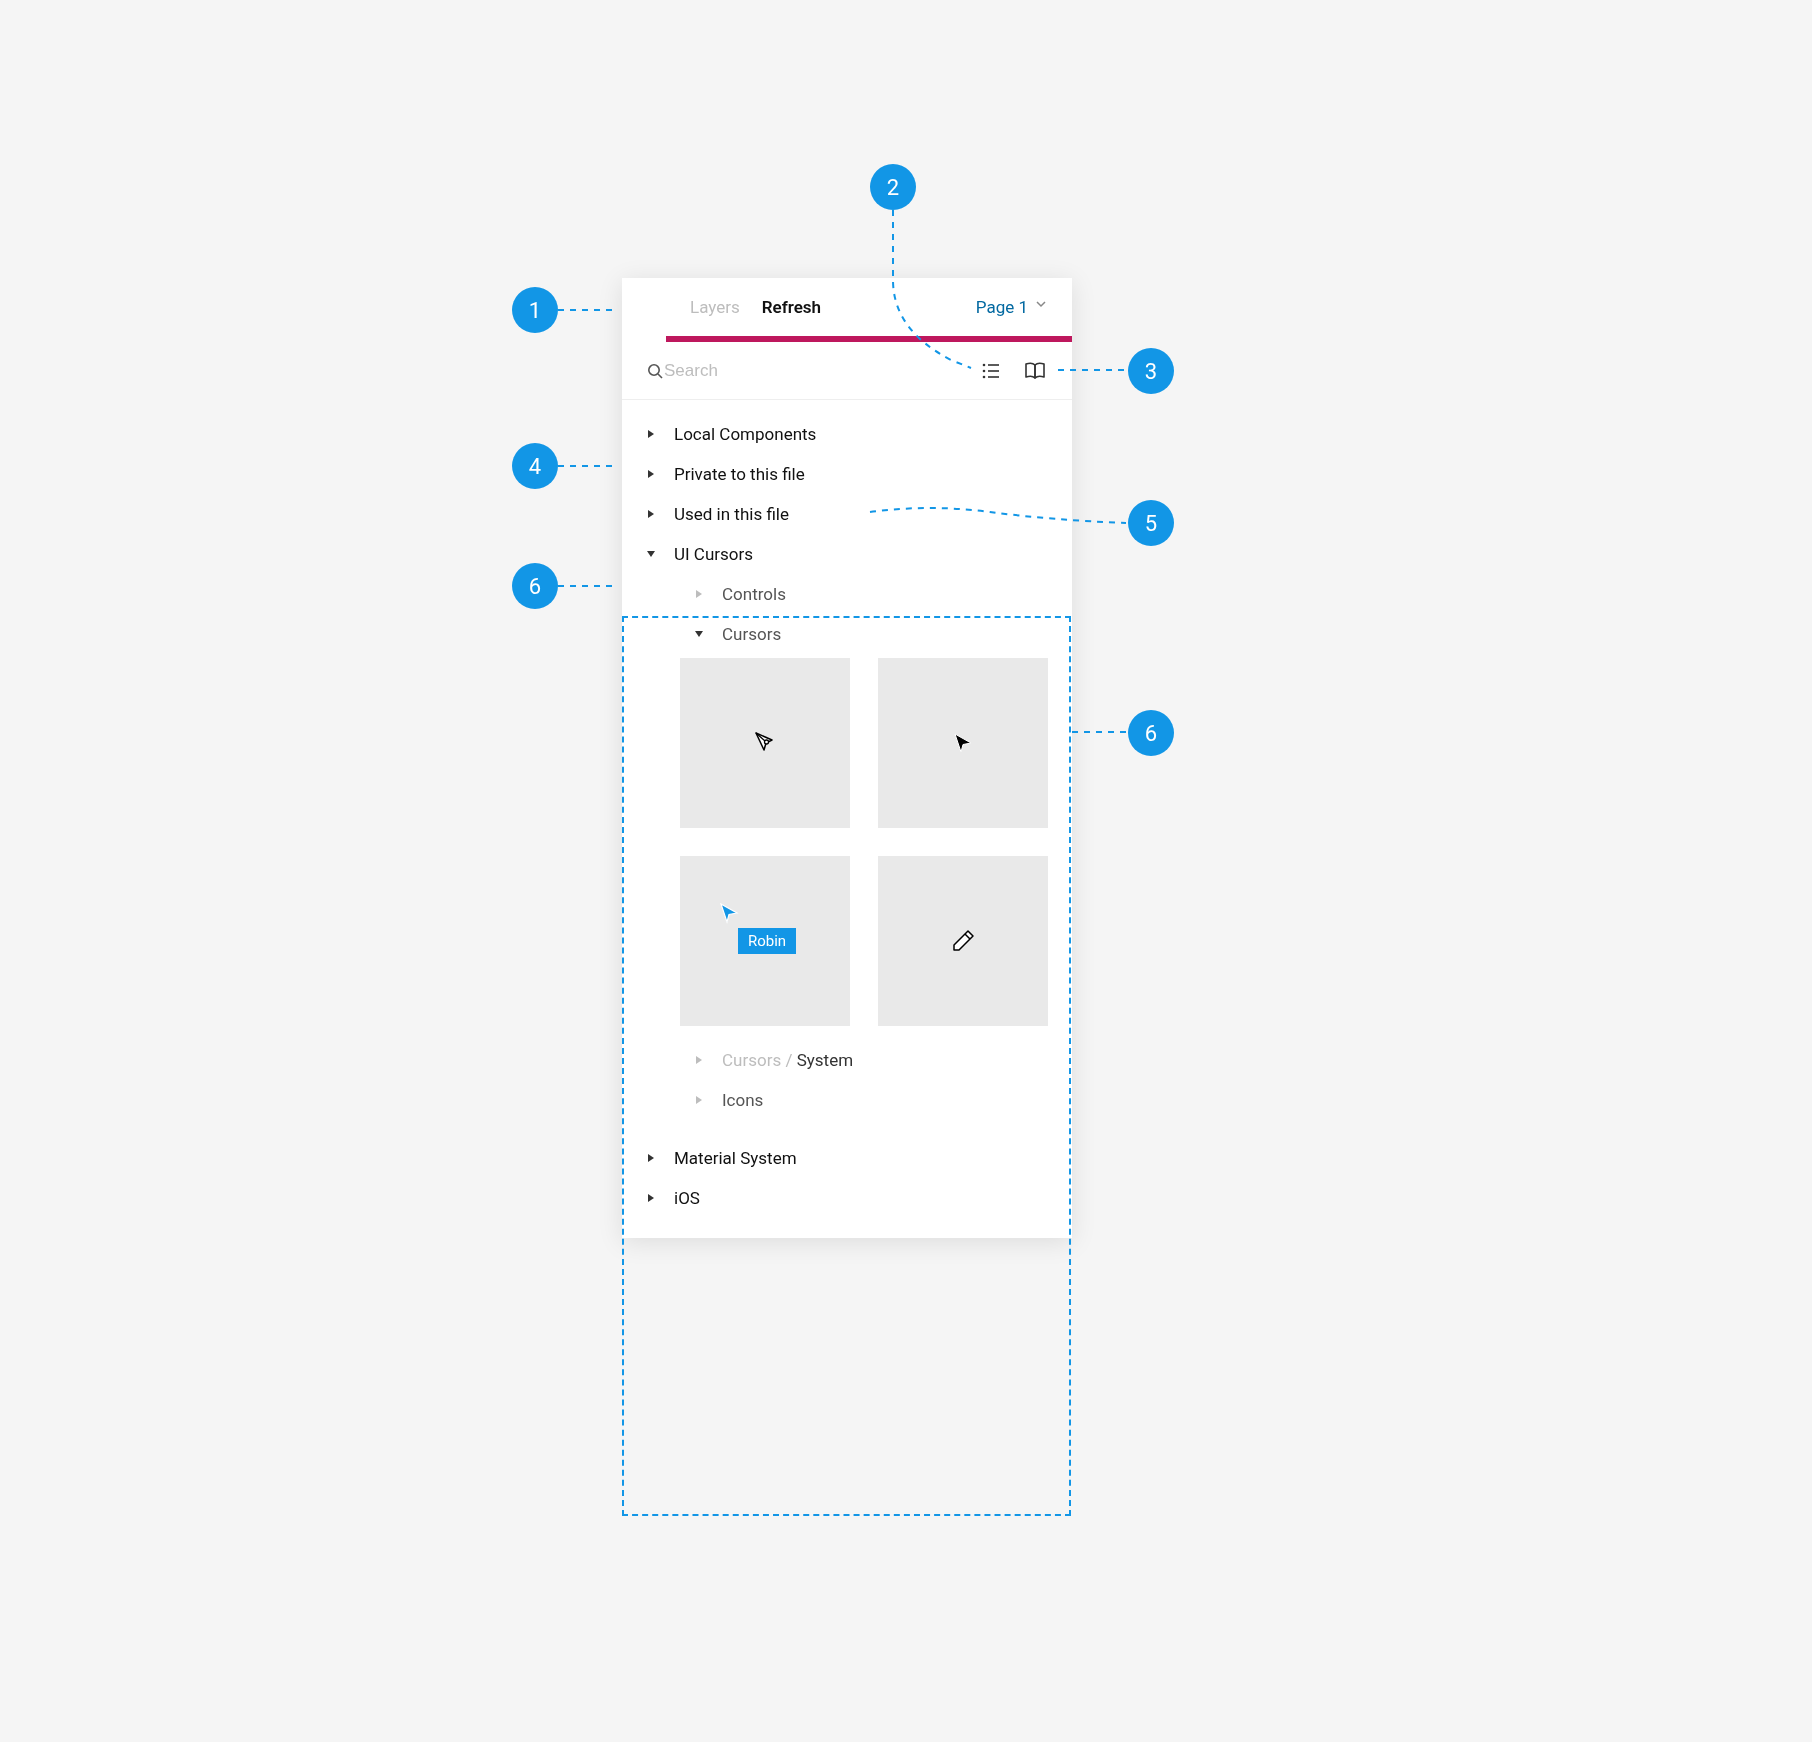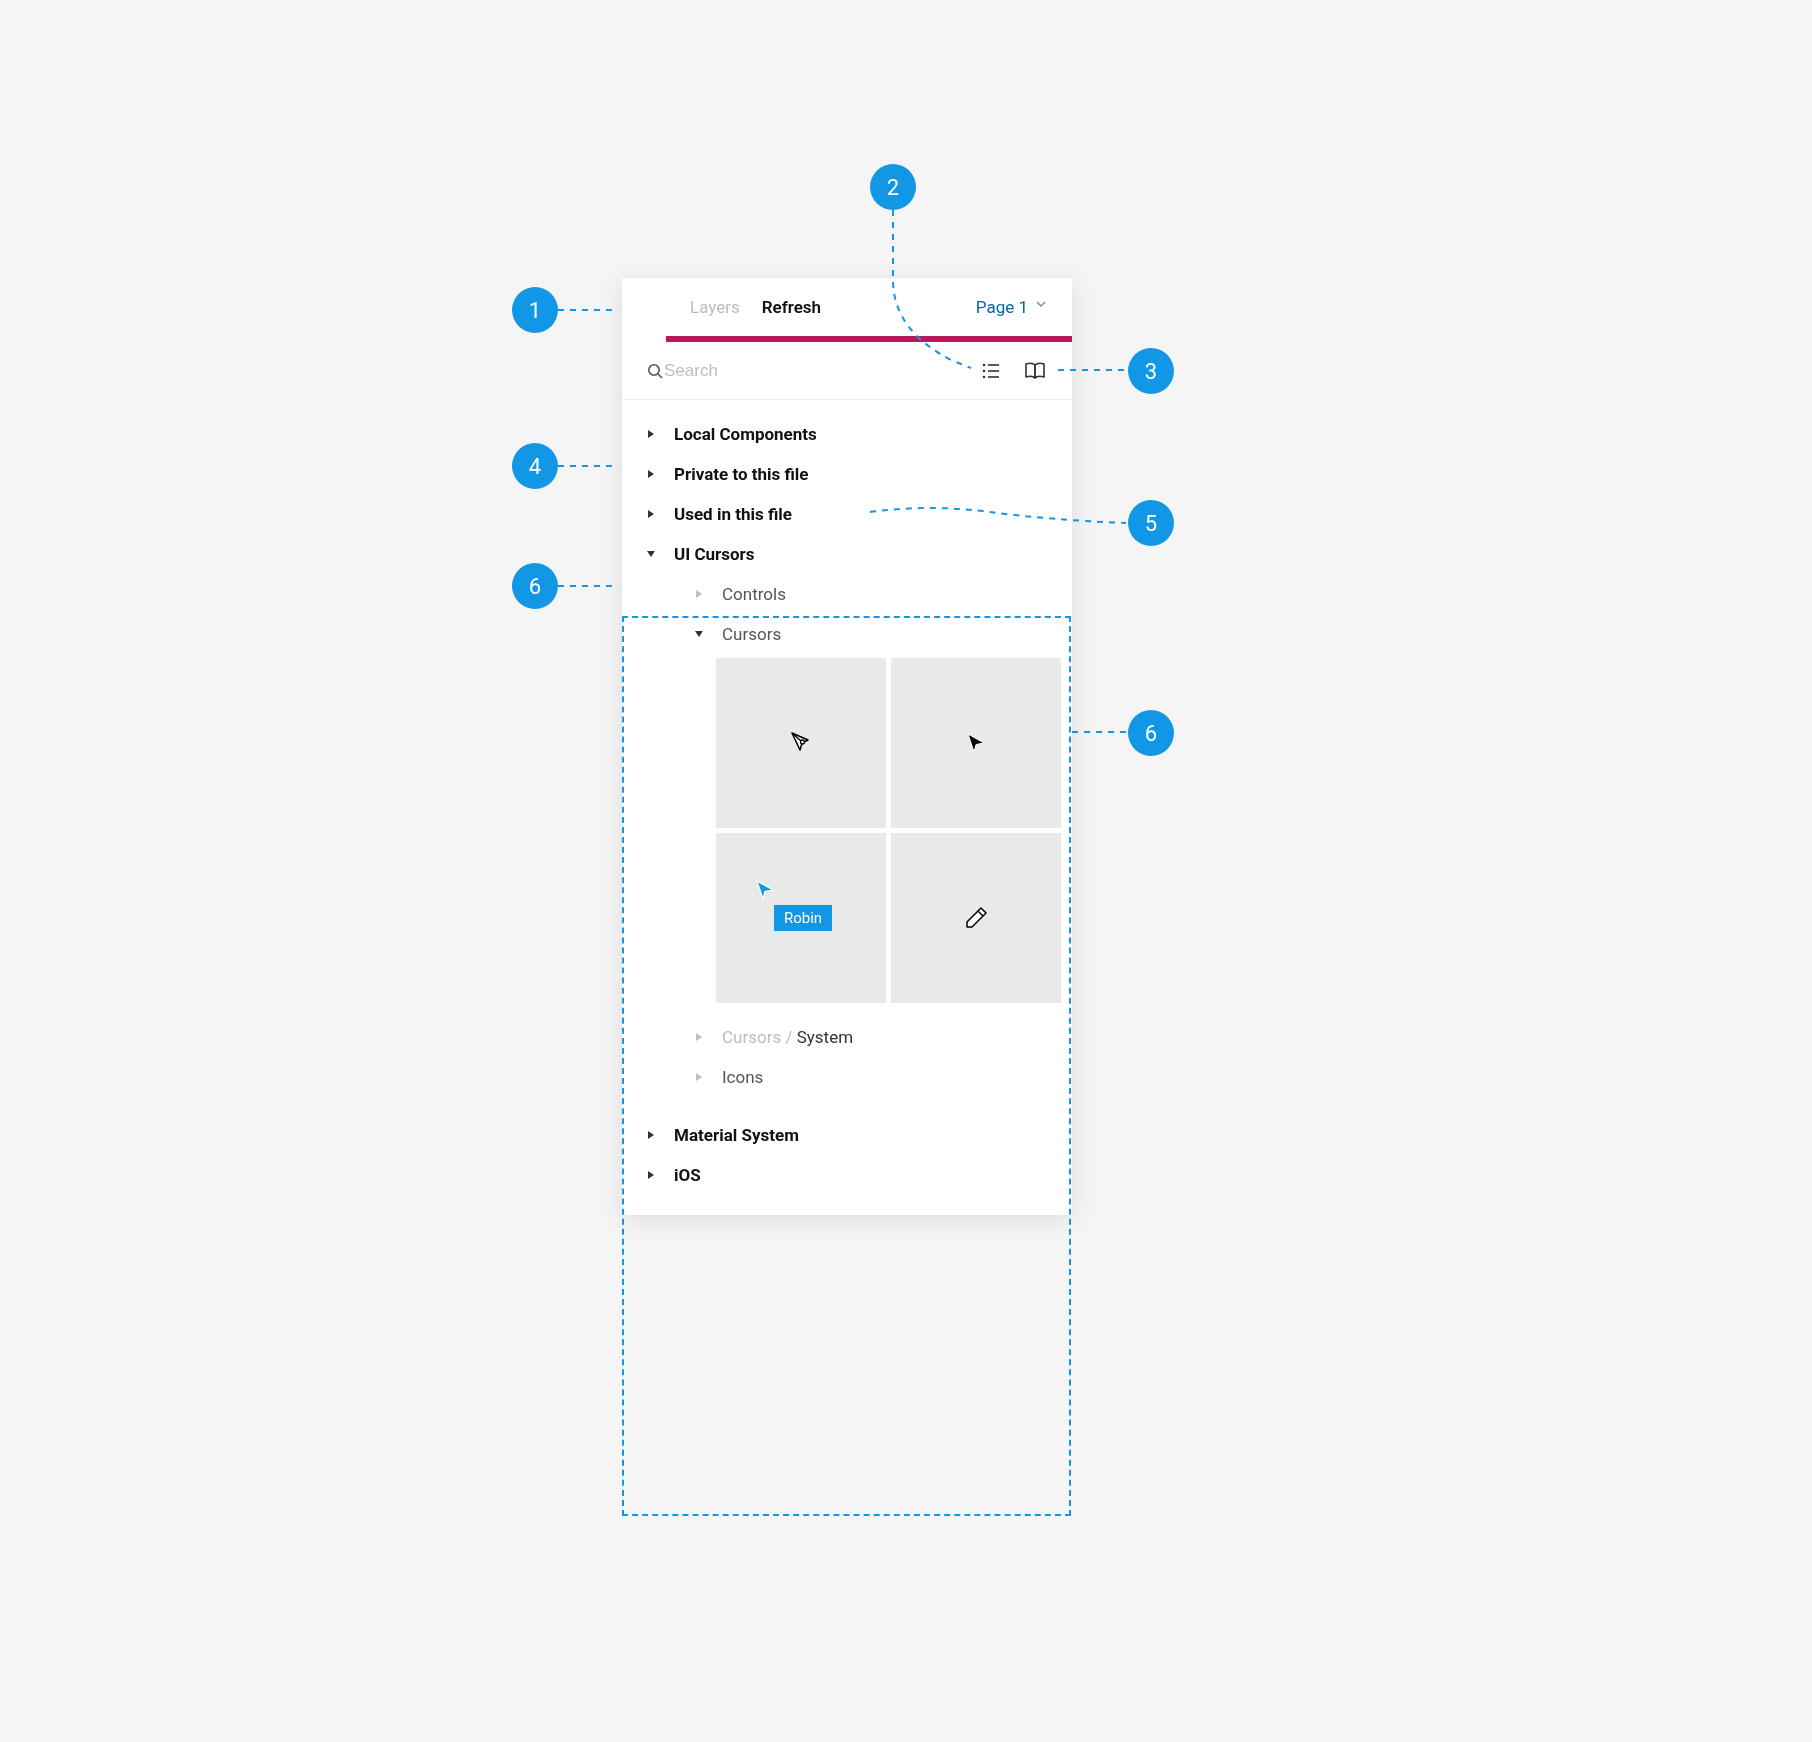--- a/index.html
+++ b/index.html
@@ -79,43 +79,42 @@
   .tree { padding: 14px 0 20px 0; }
 
   .tree-row {
     display: flex;
     align-items: center;
     height: 40px;
     cursor: pointer;
     font-size: 17px;
     color: #333;
   }
-  .tree-row.bold { font-weight: 700; color:#111; }
+  .tree-row.bold { font-weight: 400; color:#111; }
   .tree-row.muted-row .row-label { color: #555; }
   .indent-0 { padding-left: 24px; }
   .indent-1 { padding-left: 72px; }
 
   .arrow {
     width: 18px;
     display: flex;
     align-items: center;
     margin-right: 10px;
     color: #333;
   }
   .arrow.muted { color: #bdbdbd; }
   .row-label {}
   .muted-text { color: #bdbdbd; }
 
   .thumb-grid {
     display: grid;
     grid-template-columns: 170px 170px;
     grid-template-rows: 170px 170px;
-    gap: 5px;
+    gap: 28px;
     padding: 4px 0 14px 58px;
-    margin-left: 36px;
   }
   .thumb {
     background: #e9e9e9;
     position: relative;
     cursor: pointer;
   }
   .thumb-center {
     position: absolute;
     inset: 0;
     display: flex;

